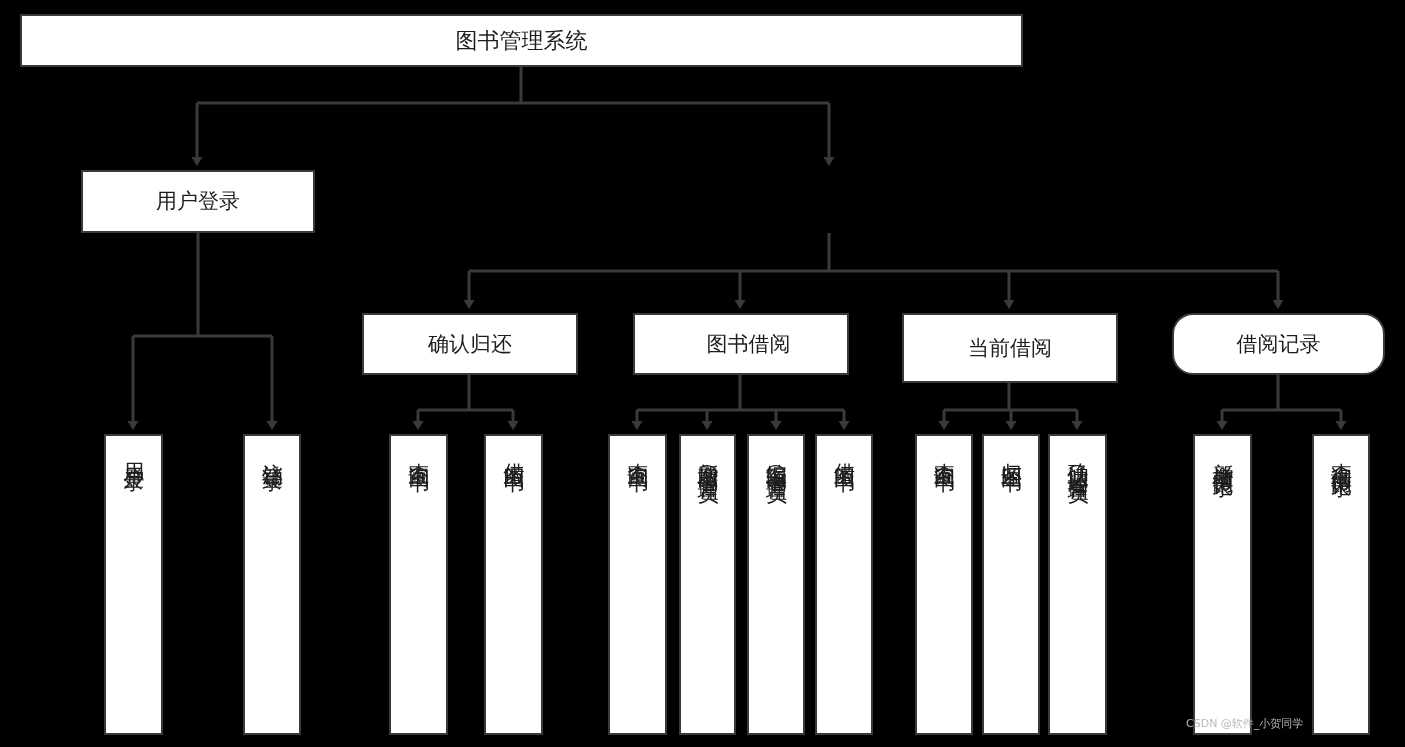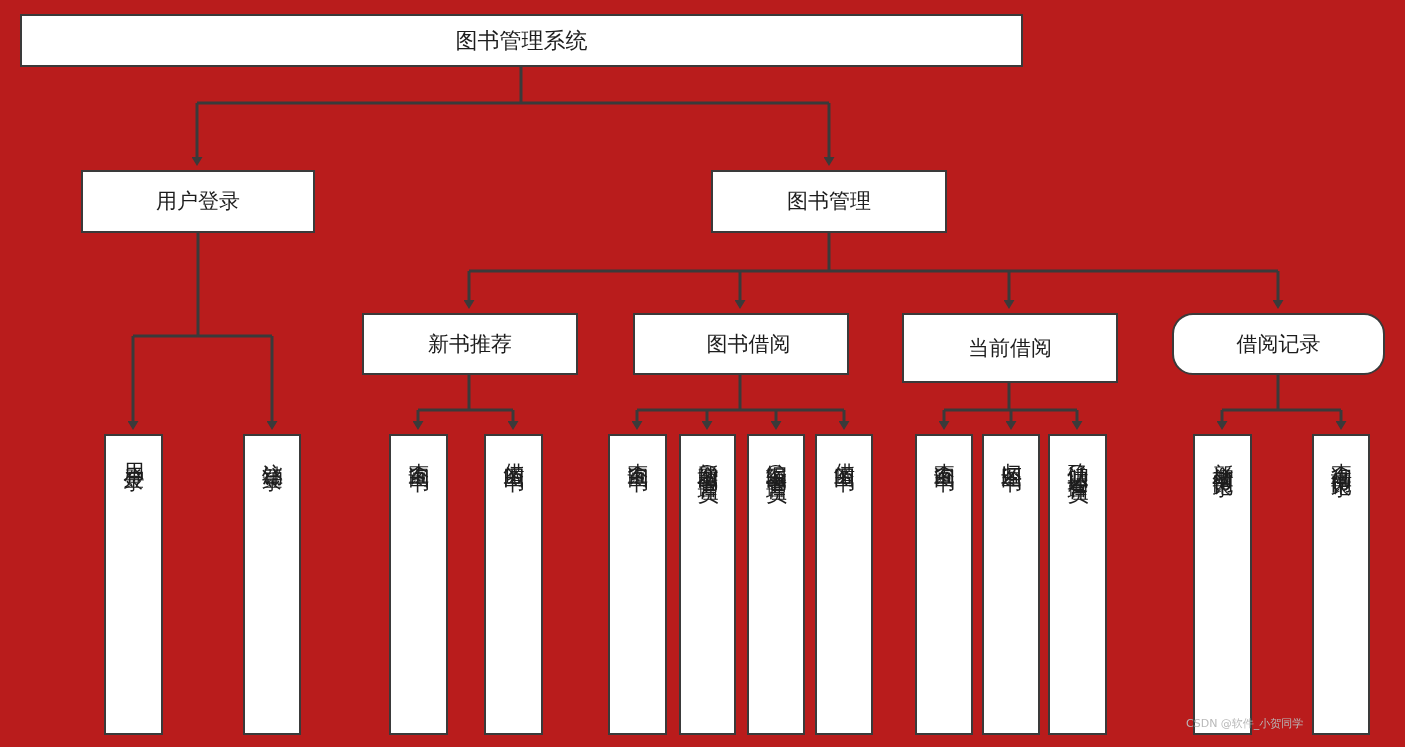--- a/index.html
+++ b/index.html
@@ -8,21 +8,21 @@
     padding: 0;
     background: #ffffff;
   }
   body {
     font-family: "DejaVu Sans", "Liberation Sans", sans-serif;
   }
   #canvas {
     position: relative;
     width: 1405px;
     height: 747px;
-    background: #b91c1c;
+    background: #000000;
     overflow: hidden;
   }
   #edges {
     position: absolute;
     left: 0;
     top: 0;
     width: 1405px;
     height: 747px;
   }
   .node {
@@ -125,26 +125,23 @@
     </g>
   </svg>
 
   <div class="node h root" style="left:20px; top:14px; width:1003px; height:53px;">
     <span class="label">图书管理系统</span>
   </div>
 
   <div class="node h" style="left:81px; top:170px; width:234px; height:63px;">
     <span class="label">用户登录</span>
   </div>
-  <div class="node h" style="left:711px; top:170px; width:236px; height:63px;">
-    <span class="label">图书管理</span>
-  </div>
 
   <div class="node h" style="left:362px; top:313px; width:216px; height:62px;">
-    <span class="label">新书推荐</span>
+    <span class="label">确认归还</span>
   </div>
   <div class="node h" style="left:633px; top:313px; width:216px; height:62px;padding-left:15px;">
     <span class="label">图书借阅</span>
   </div>
   <div class="node h" style="left:902px; top:313px; width:216px; height:70px;">
     <span class="label">当前借阅</span>
   </div>
   <div class="node h" style="left:1172px; top:313px; width:213px; height:62px;border-radius:21px;">
     <span class="label">借阅记录</span>
   </div>

